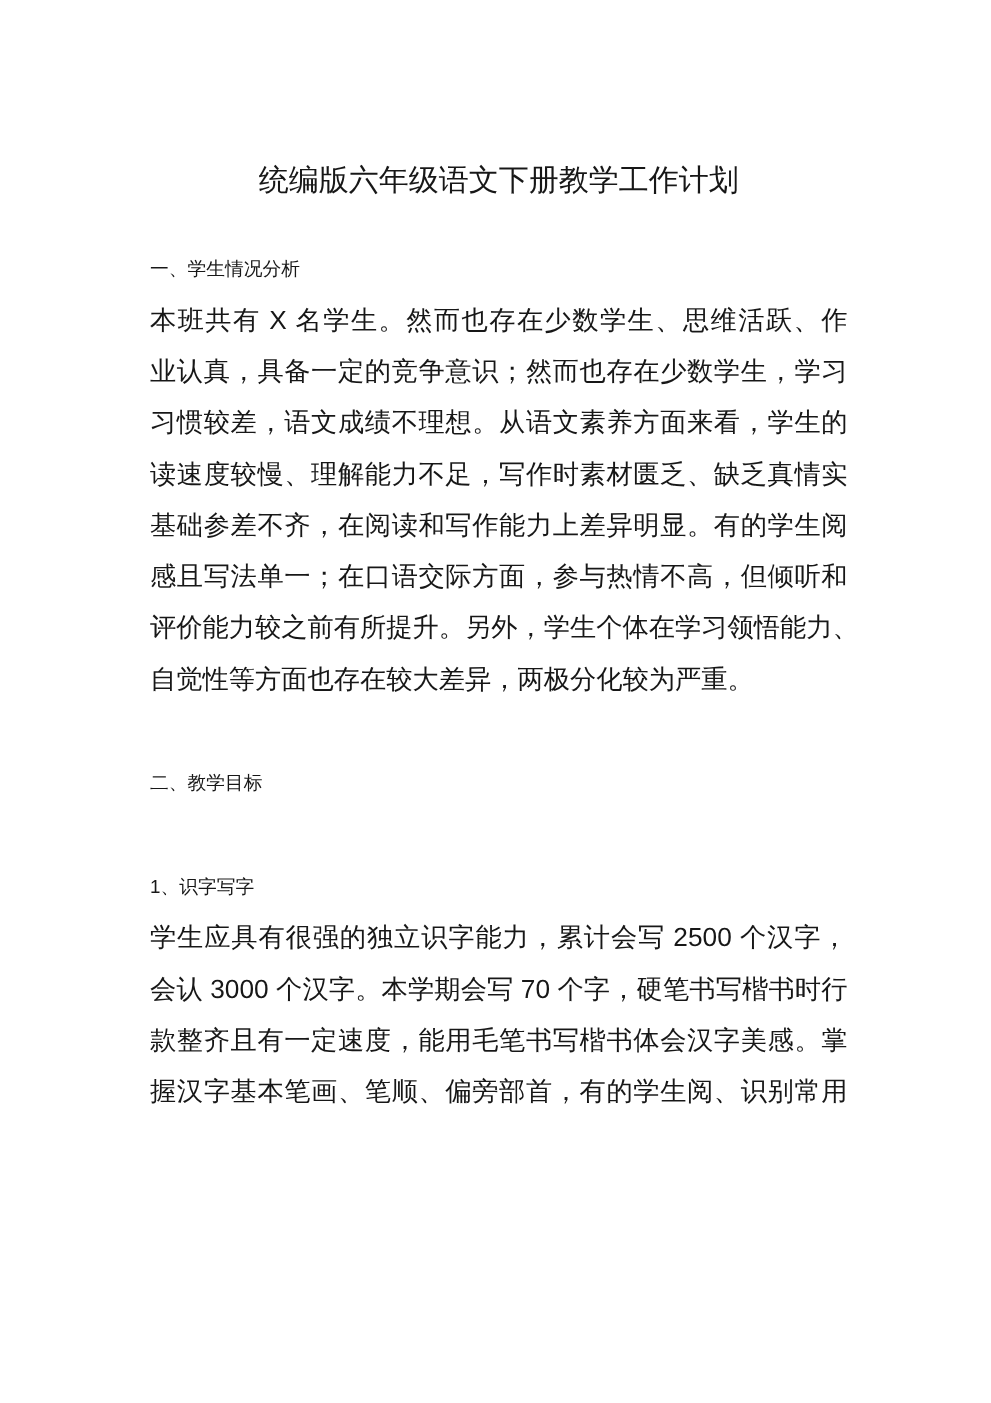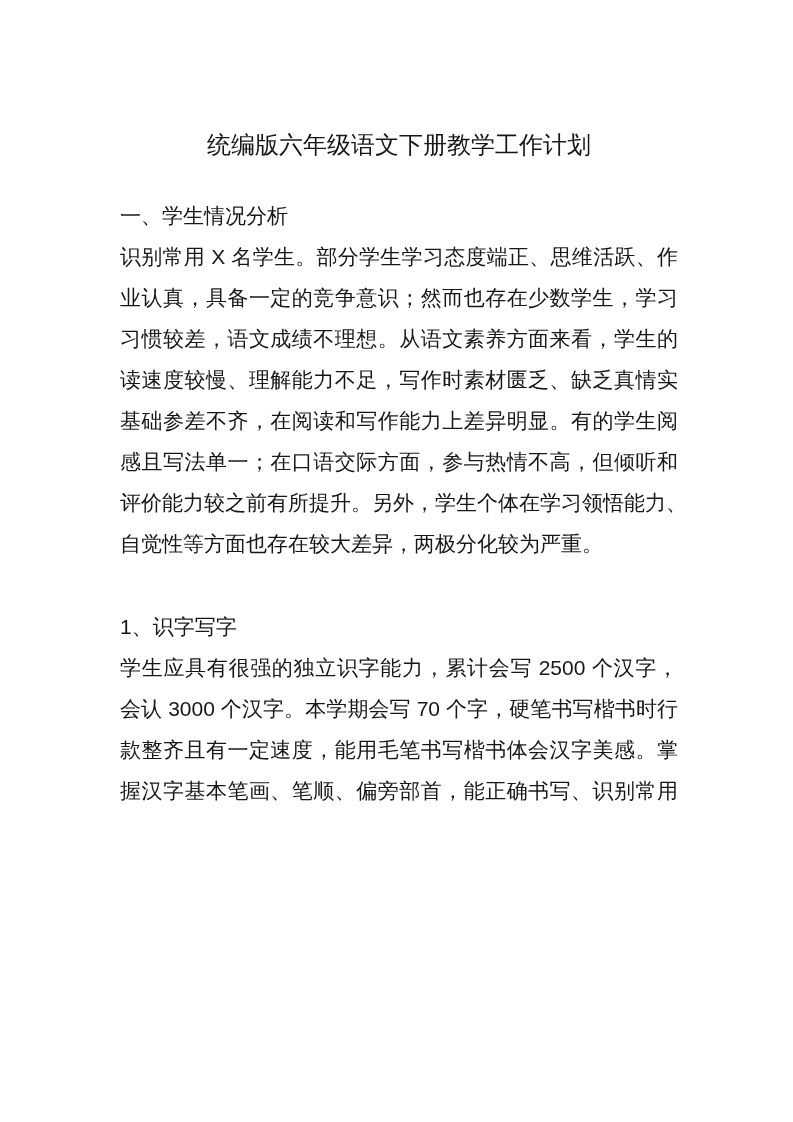--- a/index.html
+++ b/index.html
@@ -14,21 +14,21 @@
   }
   .title{
     margin:0;
     font-size:24px;
     line-height:52px;
     font-weight:400;
     text-align:center;
     white-space:nowrap;
   }
   .heading{
-    font-size:21px;
+    font-size:15px;
     line-height:41px;
     white-space:nowrap;
   }
   .after-title{margin-top:24px;}
   .gap{margin-top:42px;}
   .para{margin:0;padding:0;}
   .pline{
     font-size:21px;
     line-height:41px;
     text-align:justify;
@@ -43,34 +43,35 @@
 </head>
 <body>
 
 <div class="page">
 
   <h1 class="title">统编版六年级语文下册教学工作计划</h1>
 
   <div class="heading after-title">一、学生情况分析</div>
 
   <div class="para">
-    <div class="pline">识别常用 X 名学生。部分学生学习态度端正、思维活跃、作</div>
+    <div class="pline">本班共有 X 名学生。然而也存在少数学生、思维活跃、作</div>
     <div class="pline">业认真，具备一定的竞争意识；然而也存在少数学生，学习</div>
     <div class="pline">习惯较差，语文成绩不理想。从语文素养方面来看，学生的</div>
     <div class="pline">读速度较慢、理解能力不足，写作时素材匮乏、缺乏真情实</div>
     <div class="pline">基础参差不齐，在阅读和写作能力上差异明显。有的学生阅</div>
     <div class="pline">感且写法单一；在口语交际方面，参与热情不高，但倾听和</div>
     <div class="pline">评价能力较之前有所提升。另外，学生个体在学习领悟能力、</div>
     <div class="pline pline-end">自觉性等方面也存在较大差异，两极分化较为严重。</div>
   </div>
 
+  <div class="heading gap">二、教学目标</div>
 
 
   <div class="heading gap">1、识字写字</div>
 
   <div class="para gap">
     <div class="pline">学生应具有很强的独立识字能力，累计会写 2500 个汉字，</div>
     <div class="pline">会认 3000 个汉字。本学期会写 70 个字，硬笔书写楷书时行</div>
     <div class="pline">款整齐且有一定速度，能用毛笔书写楷书体会汉字美感。掌</div>
-    <div class="pline">握汉字基本笔画、笔顺、偏旁部首，能正确书写、识别常用</div>
+    <div class="pline">握汉字基本笔画、笔顺、偏旁部首，有的学生阅、识别常用</div>
   </div>
 
 </div>
 
 </body></html>

